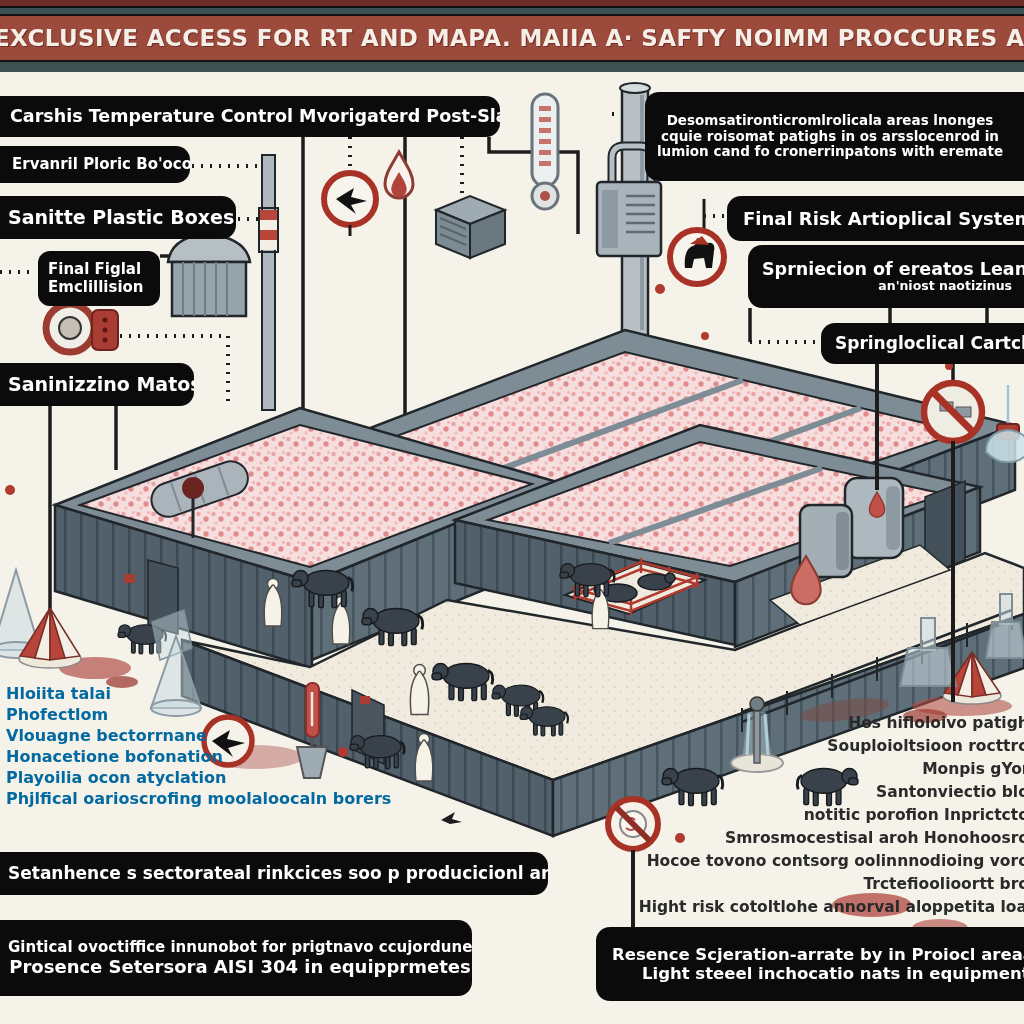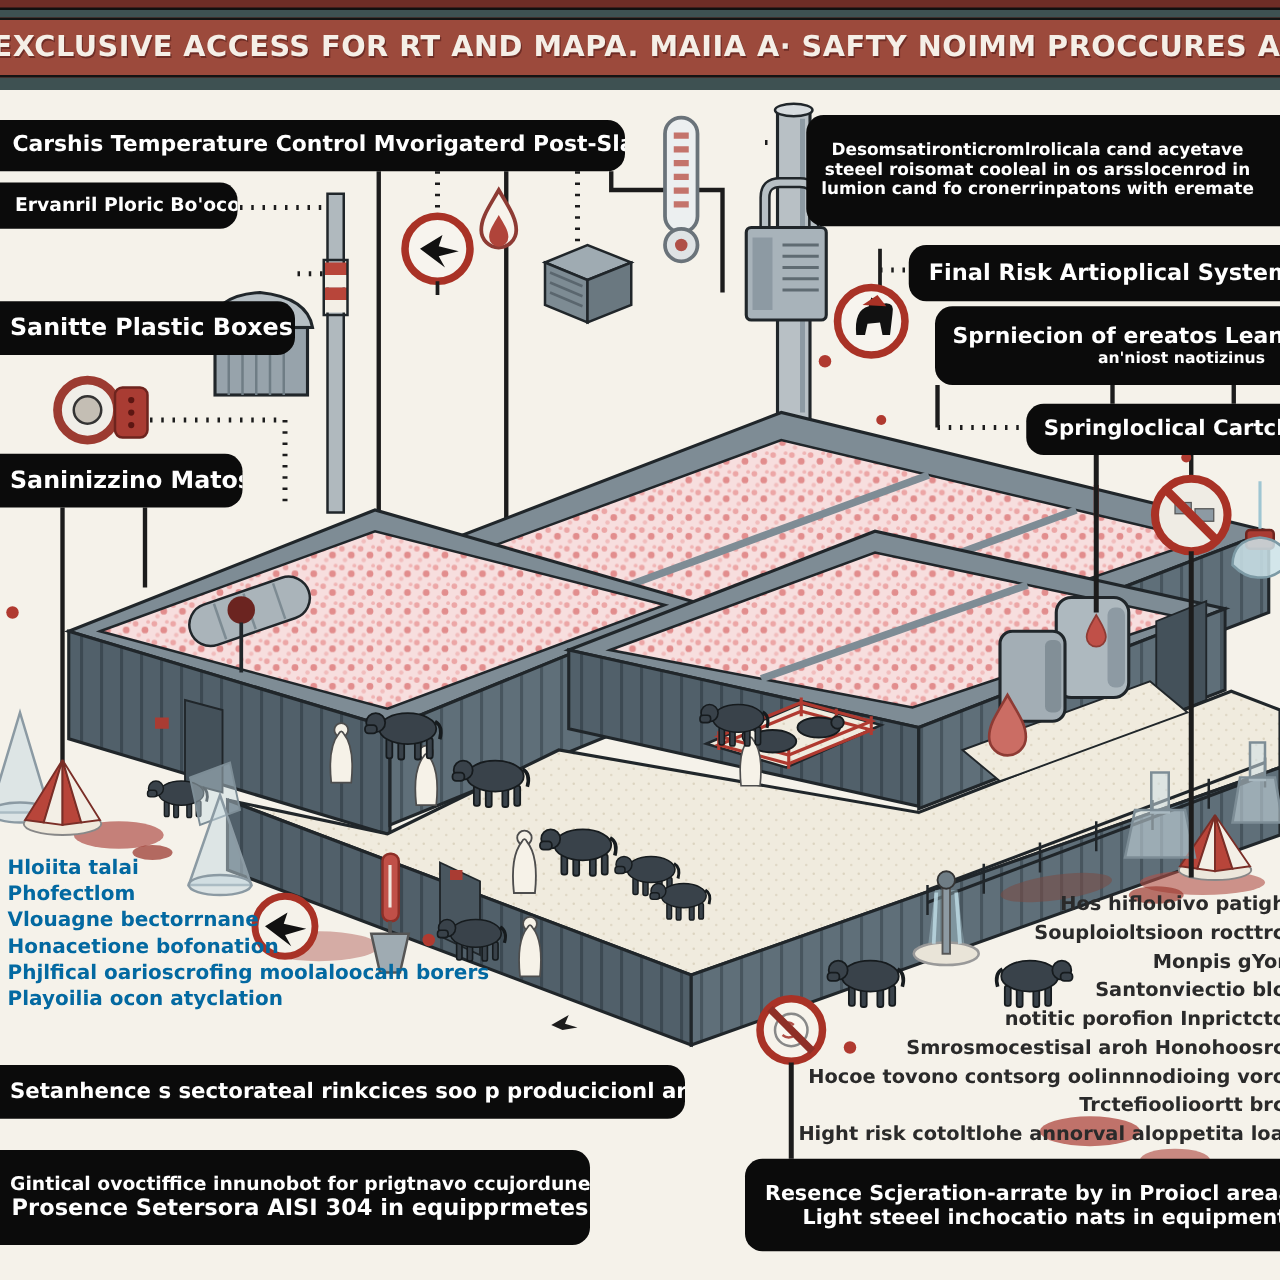--- a/index.html
+++ b/index.html
@@ -384,29 +384,33 @@
       <span class="banner-text">EXCLUSIVE ACCESS FOR RT AND MAPA. MAIIA A· SAFTY NOIMM PROCCURES A SLAUGHTRHOUSS</span>
     </div>
   </header>
 
   <div class="lbox rR" style="left:0;top:96px;width:500px;height:41px;font-size:17.5px;padding-left:10px;">
     <span>Carshis Temperature Control Mvorigaterd Post-Slaughtort</span>
   </div>
   <div class="lbox rR" style="left:0;top:146px;width:190px;height:37px;font-size:15px;padding-left:12px;">
     <span>Ervanril Ploric Bo'oco</span>
   </div>
-  <div class="lbox rR" style="left:0;top:196px;width:236px;height:43px;font-size:19px;padding-left:8px;margin-top:45px;">
+  <div class="lbox rR" style="left:0;top:196px;width:236px;height:43px;font-size:19px;padding-left:8px;">
     <span>Sanitte Plastic Boxes</span>
+  </div>
+  <div class="lbox rA" style="left:38px;top:251px;width:122px;height:55px;font-size:15px;padding-left:10px;">
+    <span>Final Figlal</span>
+    <span>Emclillision</span>
   </div>
   <div class="lbox rR" style="left:0;top:363px;width:194px;height:43px;font-size:19px;padding-left:8px;">
     <span>Saninizzino Matos</span>
   </div>
   <div class="lbox rL" style="left:645px;top:92px;width:400px;height:89px;font-size:13.5px;text-align:center;padding-right:30px;">
-    <span>Desomsatironticromlrolicala cand acyetave</span>
-    <span>steeel roisomat cooleal in os arsslocenrod in</span>
+    <span>Desomsatironticromlrolicala areas lnonges</span>
+    <span>cquie roisomat patighs in os arsslocenrod in</span>
     <span>lumion cand fo cronerrinpatons with eremate</span>
   </div>
   <div class="lbox rL" style="left:727px;top:196px;width:310px;height:45px;font-size:18px;padding-left:16px;">
     <span>Final Risk Artioplical Systeme</span>
   </div>
   <div class="lbox rL" style="left:748px;top:245px;width:290px;height:63px;font-size:17.5px;padding-left:14px;">
     <span>Sprniecion of ereatos Leaning</span>
     <span style="font-size:12.5px;text-align:right;padding-right:26px;">an'niost naotizinus</span>
   </div>
   <div class="lbox rL" style="left:821px;top:323px;width:215px;height:41px;font-size:17px;padding-left:14px;">
@@ -422,22 +426,22 @@
   <div class="lbox rL" style="left:596px;top:927px;width:440px;height:74px;">
     <span style="font-size:16.5px;padding-left:16px;">Resence Scjeration-arrate by in Proiocl areaas</span>
     <span style="font-size:16.5px;padding-left:46px;">Light steeel inchocatio nats in equipments</span>
   </div>
 
   <div class="notes-left">
     <div>Hloiita talai</div>
     <div>Phofectlom</div>
     <div>Vlouagne bectorrnane</div>
     <div>Honacetione bofonation</div>
+    <div>Playoilia ocon atyclation</div>
     <div>Phjlfical oarioscrofing moolaloocaln borers</div>
-    <div>Playoilia ocon atyclation</div>
   </div>
 
   <div class="notes-right">
     <div>Hos hifloloivo patighs</div>
     <div>Souploioltsioon rocttrco</div>
     <div>Monpis gYom</div>
     <div>Santonviectio bloc</div>
     <div>notitic porofion Inprictctoc</div>
     <div>Smrosmocestisal aroh Honohoosrca</div>
     <div>Hocoe tovono contsorg oolinnnodioing voroc</div>

